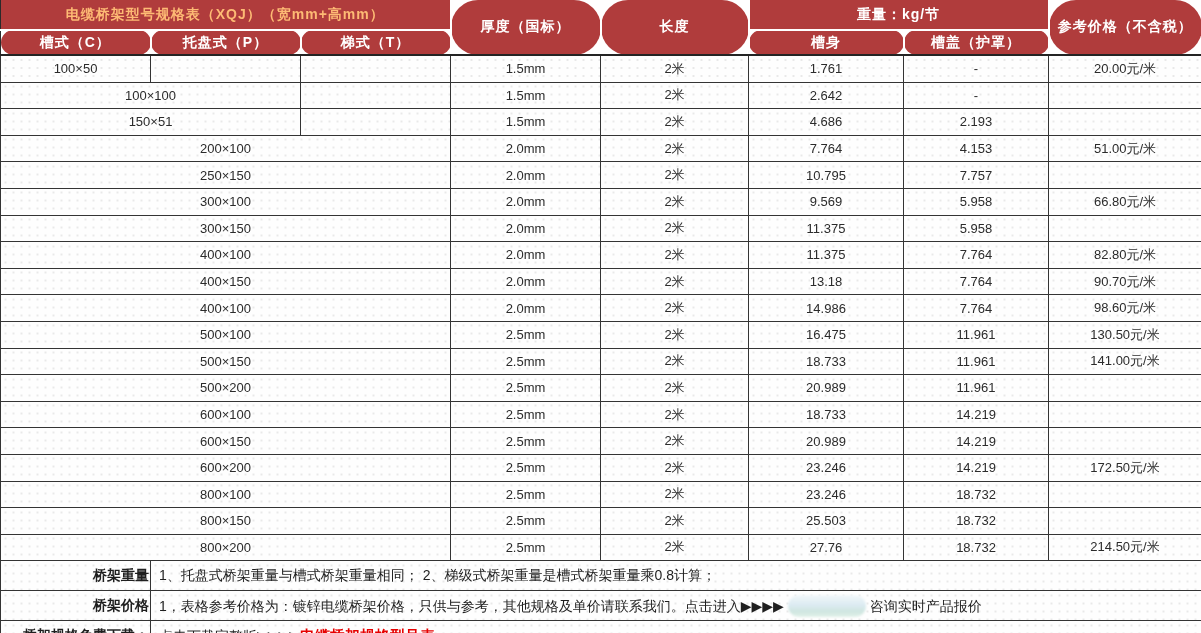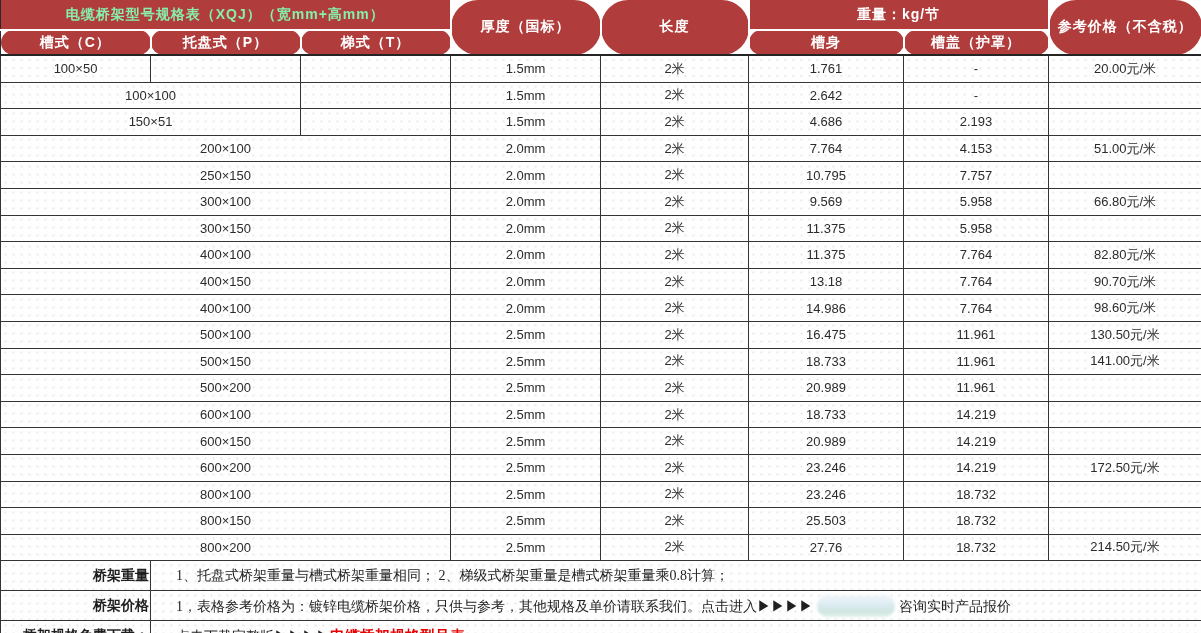--- a/index.html
+++ b/index.html
@@ -19,21 +19,21 @@
     border:2px solid #ffffff;
     padding:0;text-align:center;vertical-align:middle;
     letter-spacing:1px;
   }
   thead tr.r1{height:30px;}
   thead tr.r2{height:25px;}
   thead th.no-t{border-top:0;}
   thead th.no-l{border-left:0;}
   thead th.no-r{border-right:0;margin-top:48px;}
   thead th.dark-b{border-bottom:2px solid #242424;border-radius:27px;}
-  thead th.title{color:#86efac;font-size:14px;}
+  thead th.title{color:#fdba74;font-size:14px;}
   
   tbody td{
     border:1px solid #343434;
     height:25.6px;padding:0 2px;
     font-size:13px;color:#2b2b2b;
     text-align:center;vertical-align:middle;
     background-color:#fefefe;
     background-image:radial-gradient(circle,#e9e9e9 1px,rgba(0,0,0,0) 1px);
     background-size:8px 8px;
   }
@@ -42,21 +42,21 @@
     border:1px solid #343434;
     font-size:14px;color:#1f1f1f;
     vertical-align:middle;
     background-color:#fefefe;
     background-image:radial-gradient(circle,#e9e9e9 1px,rgba(0,0,0,0) 1px);
     background-size:8px 8px;
   }
   tfoot tr{height:30px;}
   tfoot tr:last-child{height:31px;}
   tfoot td.flabel{font-weight:bold;text-align:right;}
-  tfoot td.fcontent{text-align:left;padding:0 25px;font-family:Liberation Serif, serif;}
+  tfoot td.fcontent{text-align:left;padding:0 8px;}
   .download-link{color:#e60000;font-weight:bold;font-size:15px;}
   .redacted{
     display:inline-block;width:78px;height:22px;border-radius:11px;
     background:linear-gradient(180deg,#f2f8fa 0%,#dcebf2 45%,#cfe6e0 75%,#e2f1ea 100%);
     filter:blur(1.2px);
     vertical-align:-6px;margin:0 4px;
   }
 </style>
 </head>
 <body>

